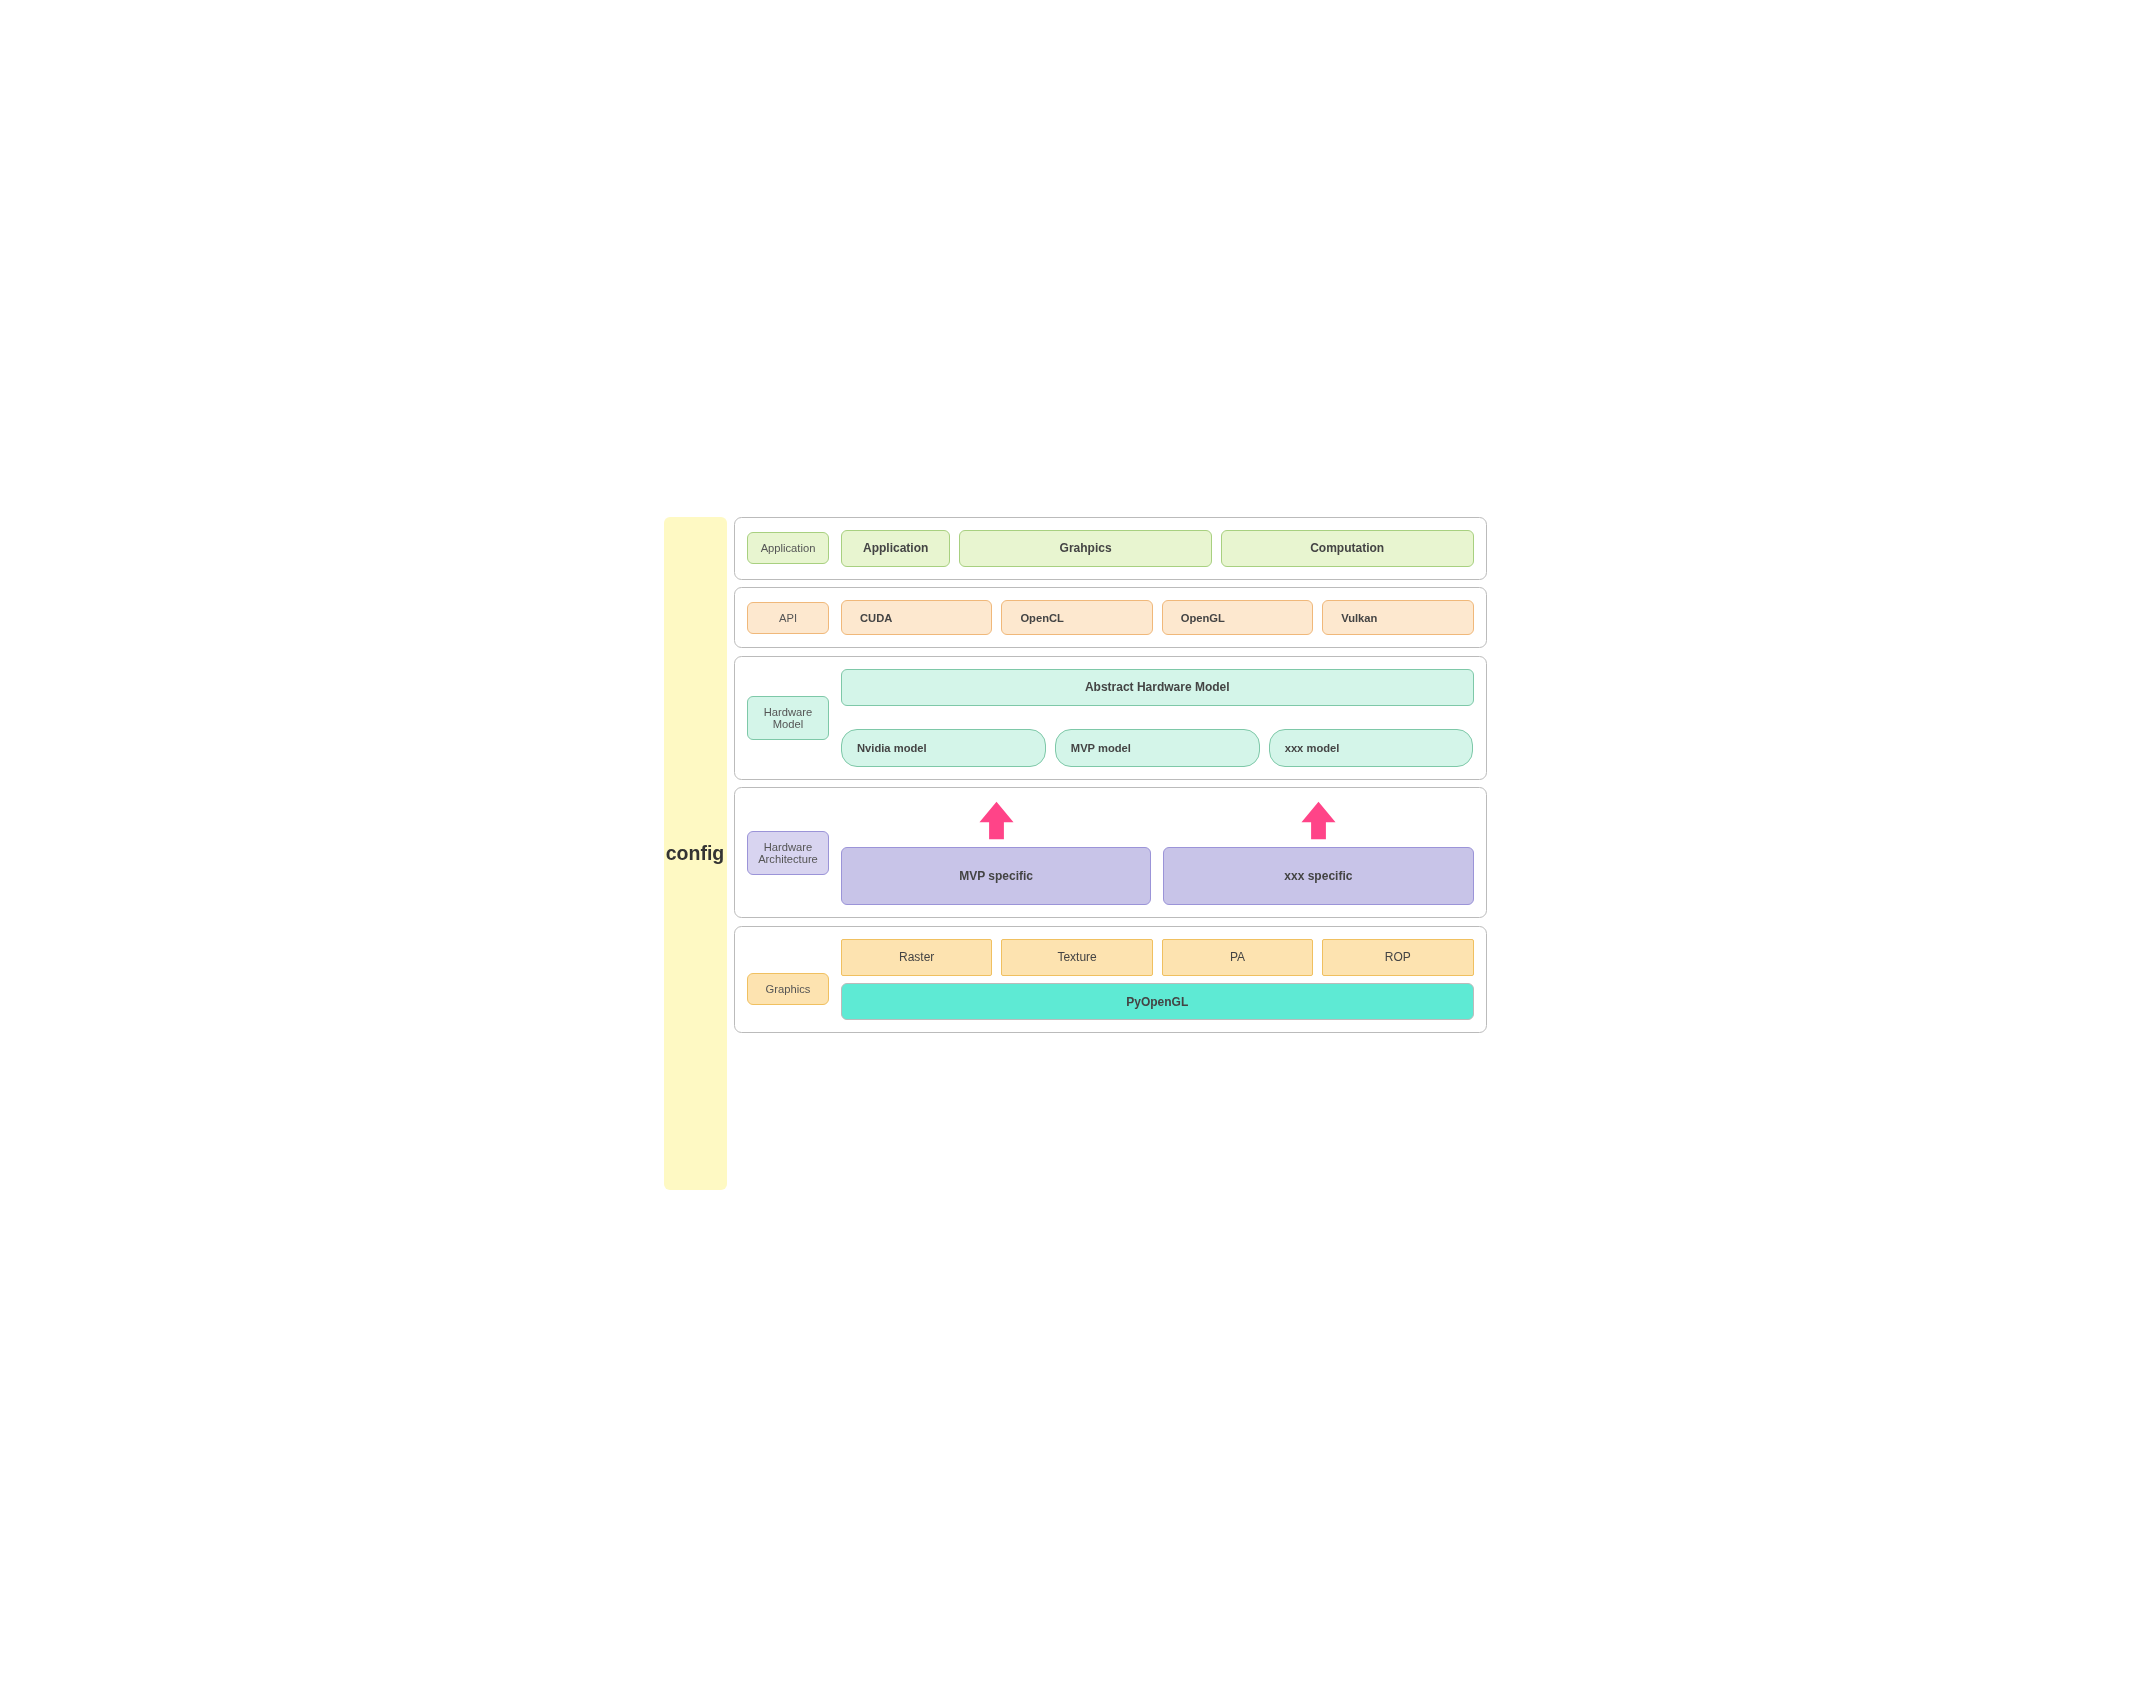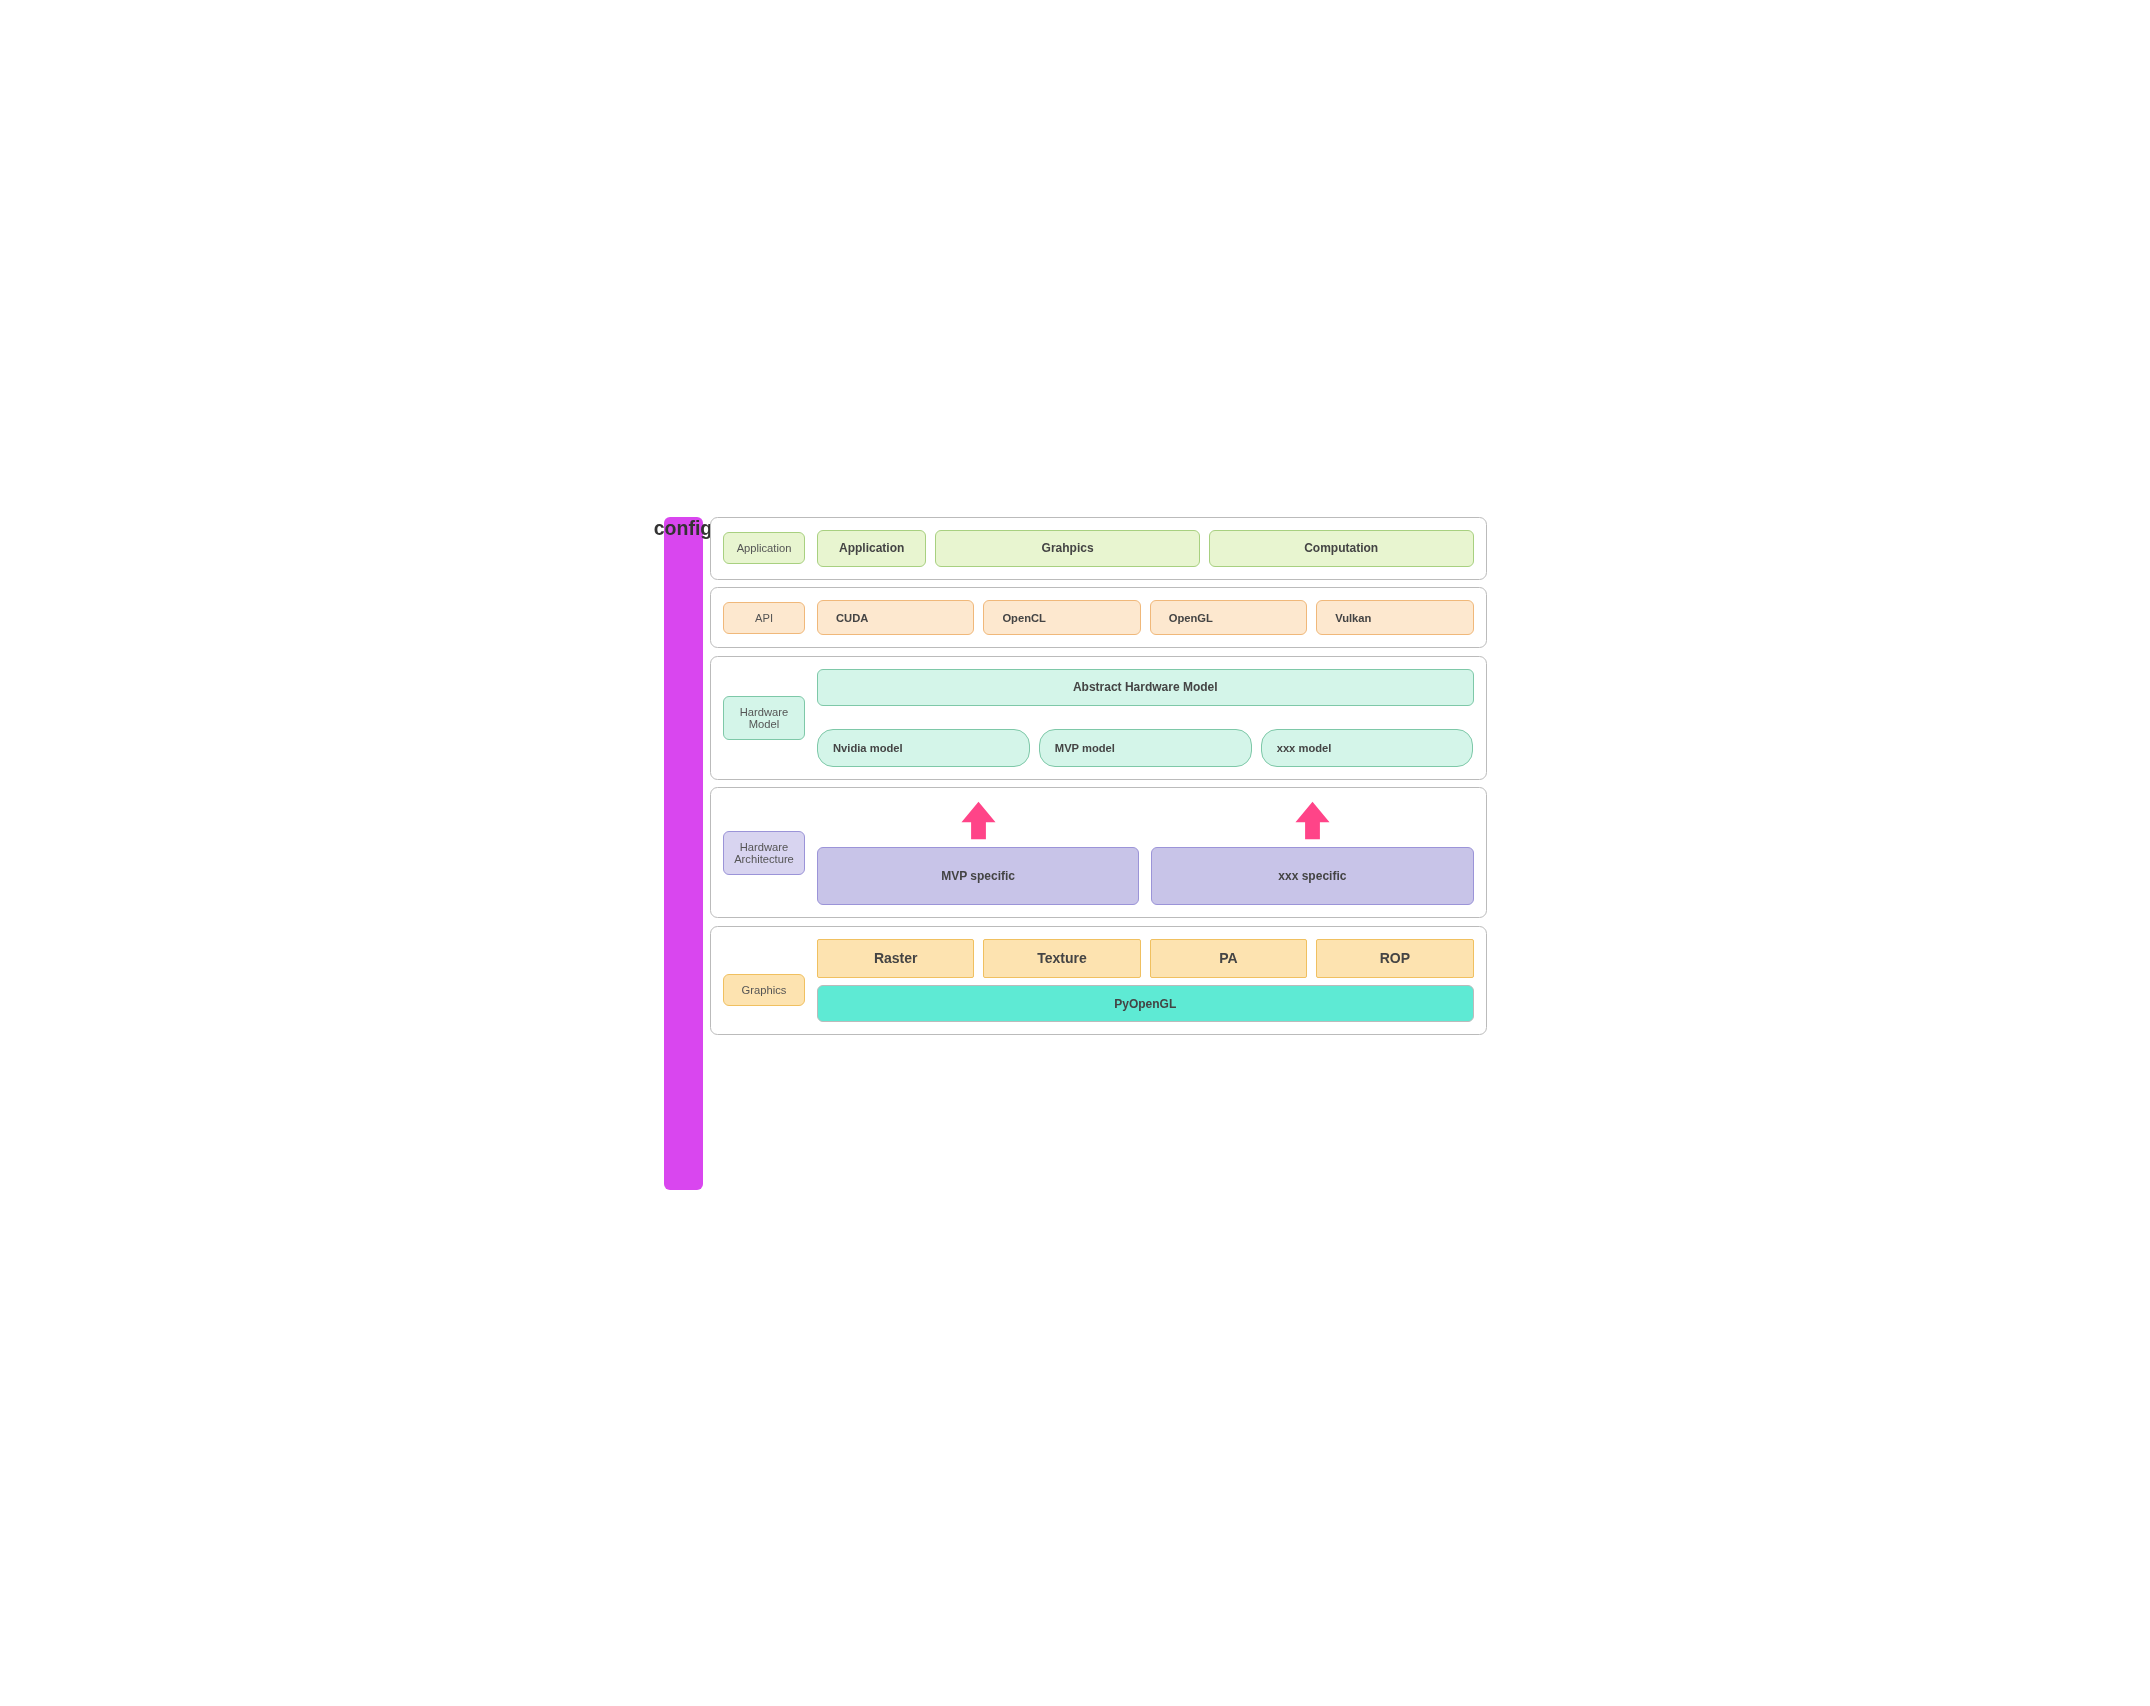--- a/index.html
+++ b/index.html
@@ -14,26 +14,26 @@
     }
 
     .diagram-wrapper {
       display: flex;
       flex-direction: row;
       width: 823px;
       gap: 0;
     }
 
     .config-sidebar {
-      background: #d946ef;
-      border-radius: 6px;
-      width: 39px;
+      background: #fef9c3;
+      border-radius: 6px;
+      width: 63px;
       min-height: 673px;
       display: flex;
-      align-items: flex-start;
+      align-items: center;
       justify-content: center;
       margin-right: 7.5px;
       flex-shrink: 0;
     }
 
     .config-label {
       font-size: 19.5px;
       font-weight: bold;
       color: #333;
       writing-mode: horizontal-tb;
@@ -209,22 +209,22 @@
     .graphics-row {
       display: flex;
       flex-direction: row;
       gap: 9px;
     }
     .graphics-box {
       background: #fde3b0;
       border: 1.1px solid #f0c060;
       border-radius: 2px;
       padding: 10.5px 15px;
-      font-size: 14px;
-      font-weight: bold;
+      font-size: 12px;
+      font-weight: normal;
       color: #444;
       text-align: center;
       flex: 1;
     }
     .pyopengl-box {
       background: #5eead4;
       border: 1.1px solid #bbb;
       border-radius: 6px;
       padding: 10.5px 21px;
       font-size: 12px;

